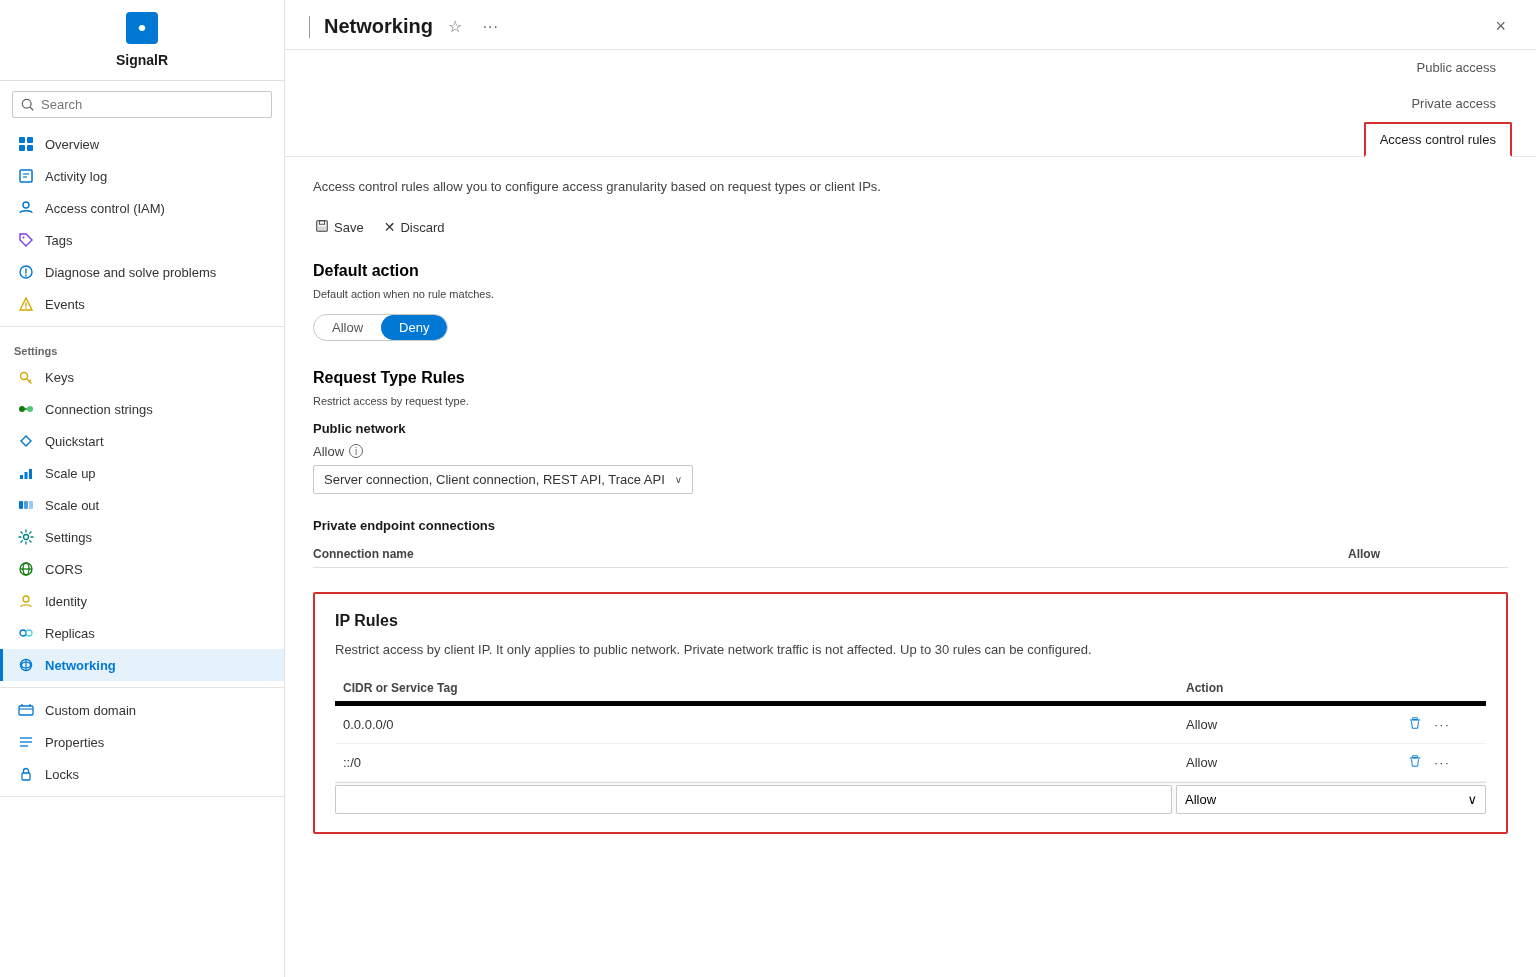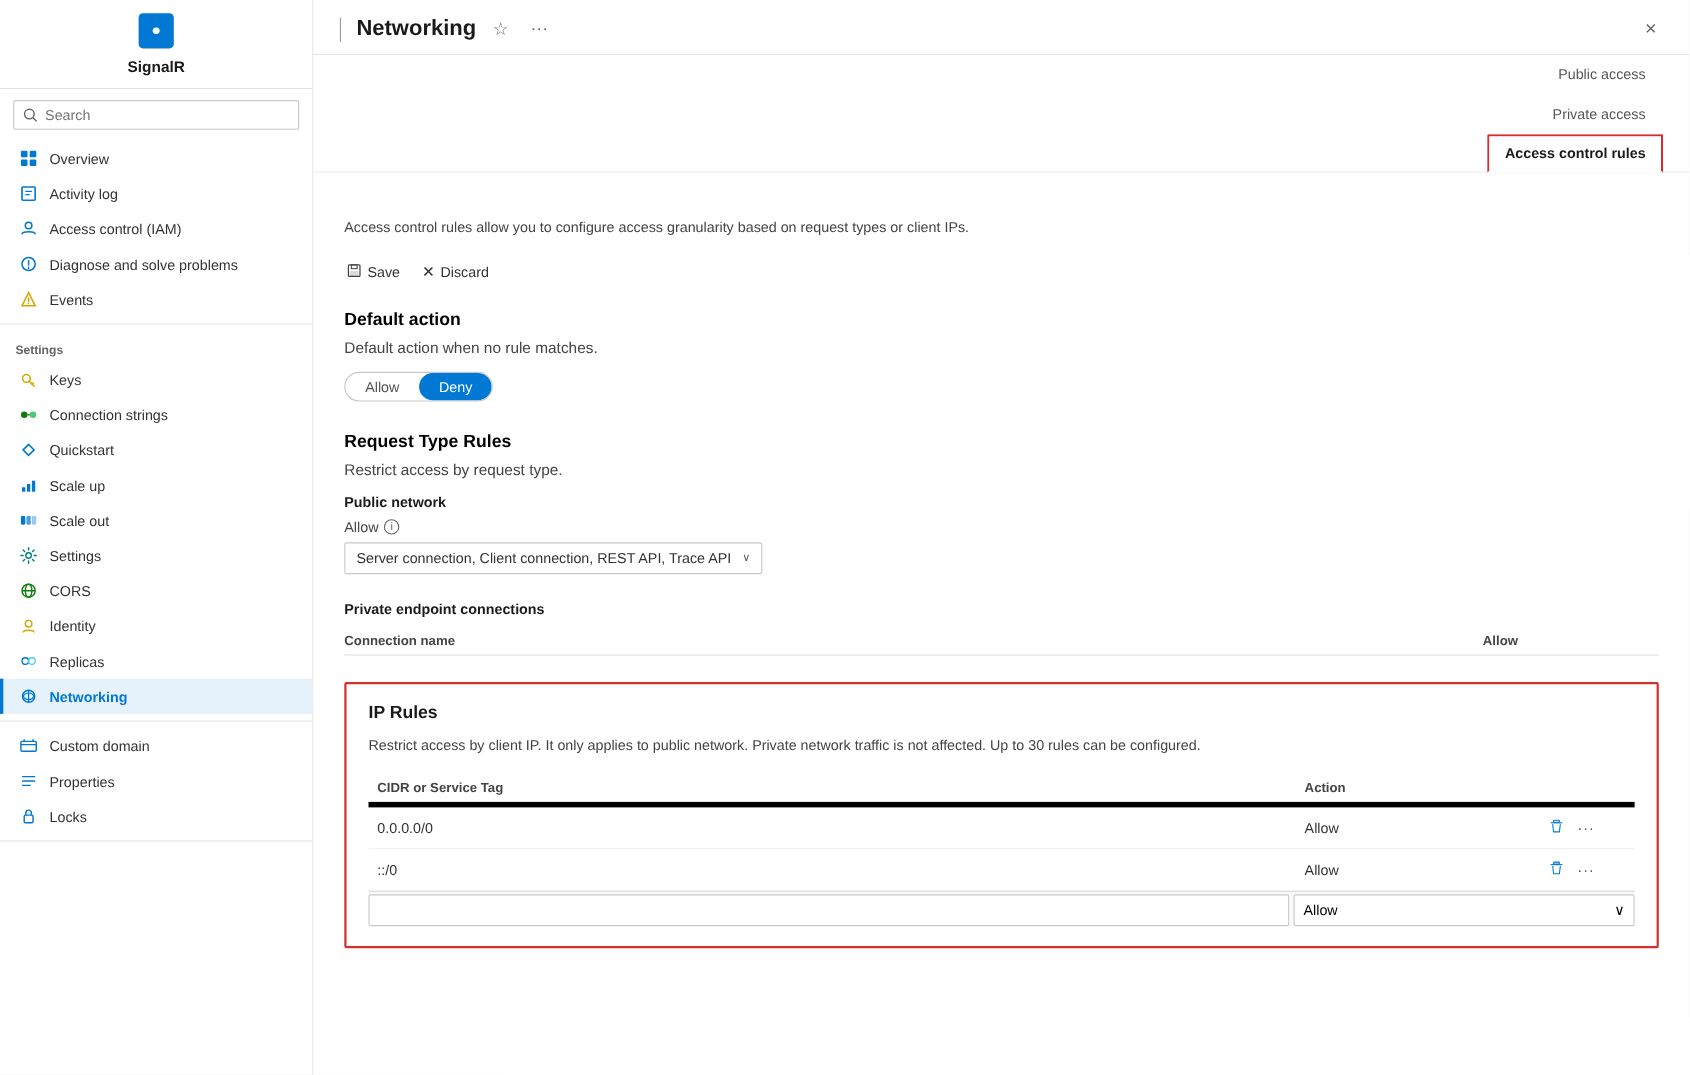--- a/index.html
+++ b/index.html
@@ -102,45 +102,45 @@
       border-bottom: 1px solid #e5e5e5;
       background: #fff;
       gap: 0;
       flex-direction: column;
     }
     .tab {
       padding: 10px 16px; cursor: pointer; font-size: 13px; color: #555;
       border-bottom: 2px solid transparent; margin-bottom: -1px;
     }
     .tab.active {
-      color: #1a1a1a; font-weight: 700;
+      color: #1a1a1a; font-weight: 400;
       border: 2px solid #d32f2f;
       border-bottom: 2px solid #fff;
       border-radius: 2px 2px 0 0;
       padding: 8px 14px;
     }
 
     
     .content {
       flex: 1; overflow-y: auto; padding: 20px 28px;
       background: #fff;
     }
-    .description-text { font-size: 13px; color: #444; margin-bottom: 18px; line-height: 1.5; margin-top: 20px; }
+    .description-text { font-size: 13px; color: #444; margin-bottom: 18px; line-height: 1.5; }
 
     
     .toolbar { display: flex; align-items: center; gap: 16px; margin-bottom: 22px; }
     .toolbar-btn {
       display: flex; align-items: center; gap: 5px;
       background: none; border: none; cursor: pointer; font-size: 13px; color: #333; padding: 4px 2px;
     }
     .toolbar-btn .btn-icon { font-size: 14px; }
 
     
     .section-title { font-size: 16px; font-weight: 700; color: #000000; margin-bottom: 8px; margin-top: 4px; }
-    .section-sub { font-size: 14px; color: #444; margin-bottom: 14px; }
+    .section-sub { font-size: 11px; color: #444; margin-bottom: 14px; }
 
     
     .toggle-group {
       display: flex; align-items: center; border: 1px solid #c8c8c8;
       border-radius: 20px; overflow: hidden; width: fit-content; margin-bottom: 28px;
     }
     .toggle-btn {
       padding: 5px 18px; cursor: pointer; font-size: 13px; border: none; background: transparent; color: #555;
     }
     .toggle-btn.active {
@@ -273,20 +273,29 @@
       <span>Activity log</span>
     </div>
     <div class="sidebar-item">
       <span class="sidebar-item-icon icon-blue">
         <svg width="16" height="16" viewBox="0 0 16 16" fill="none">
             <circle cx="8" cy="5" r="3" stroke="#0078d4" stroke-width="1.4"></circle>
             <path d="M2 13c0-3 12-3 12 0" stroke="#0078d4" stroke-width="1.4"></path>
           </svg>
       </span>
       <span>Access control (IAM)</span>
+    </div>
+    <div class="sidebar-item">
+      <span class="sidebar-item-icon icon-purple">
+        <svg width="16" height="16" viewBox="0 0 16 16" fill="none">
+            <path d="M2 2h6l6 6-6 6-6-6V2z" stroke="#7c3aed" stroke-width="1.4"></path>
+            <circle cx="5.5" cy="5.5" r="1" fill="#7c3aed"></circle>
+          </svg>
+      </span>
+      <span>Tags</span>
     </div>
     <div class="sidebar-item">
       <span class="sidebar-item-icon icon-blue">
         <svg width="16" height="16" viewBox="0 0 16 16" fill="none">
             <circle cx="8" cy="8" r="6" stroke="#0078d4" stroke-width="1.4"></circle>
             <path d="M8 5v4M8 11v1" stroke="#0078d4" stroke-width="1.4" stroke-linecap="round"></path>
           </svg>
       </span>
       <span>Diagnose and solve problems</span>
     </div>

